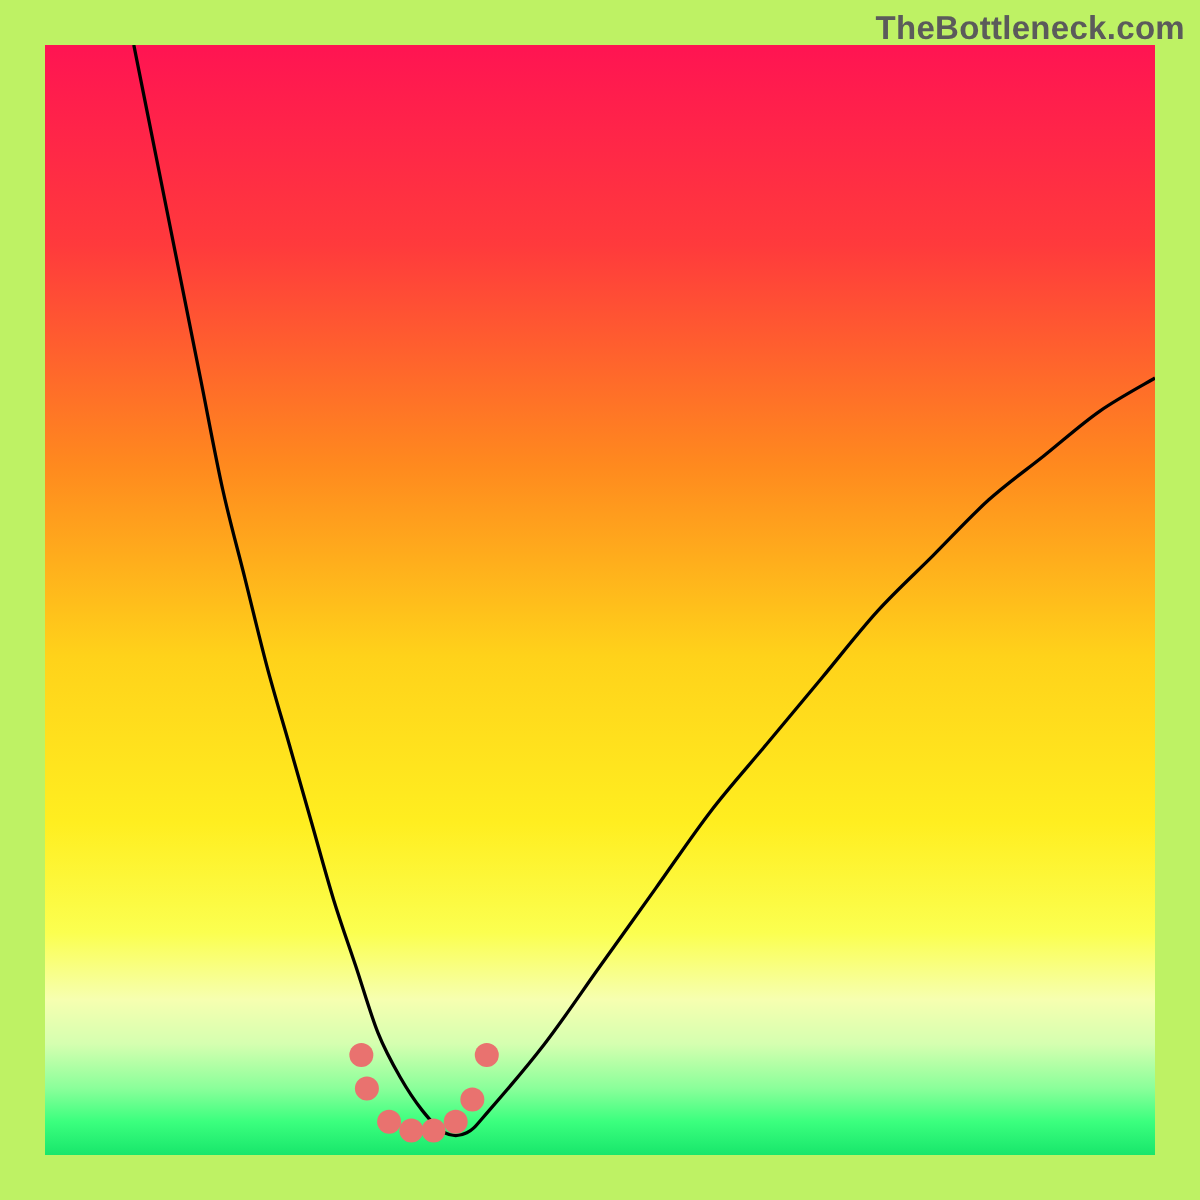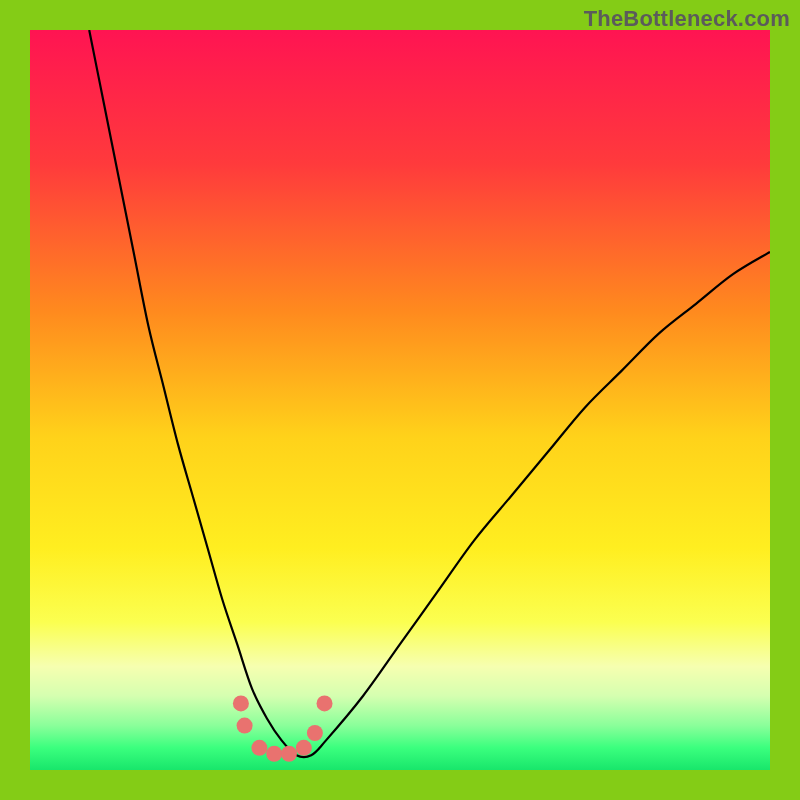--- a/index.html
+++ b/index.html
@@ -9,21 +9,21 @@
     height: 800px;
     background: #000;
     overflow: hidden;
   }
   .frame {
     position: absolute;
     left: 0;
     top: 0;
     width: 800px;
     height: 800px;
-    background: #84cc16;
+    background: #bef264;
   }
   .plot-area {
     position: absolute;
     left: 30px;
     top: 30px;
     width: 740px;
     height: 740px;
     overflow: hidden;
   }
   .gradient-bg {

